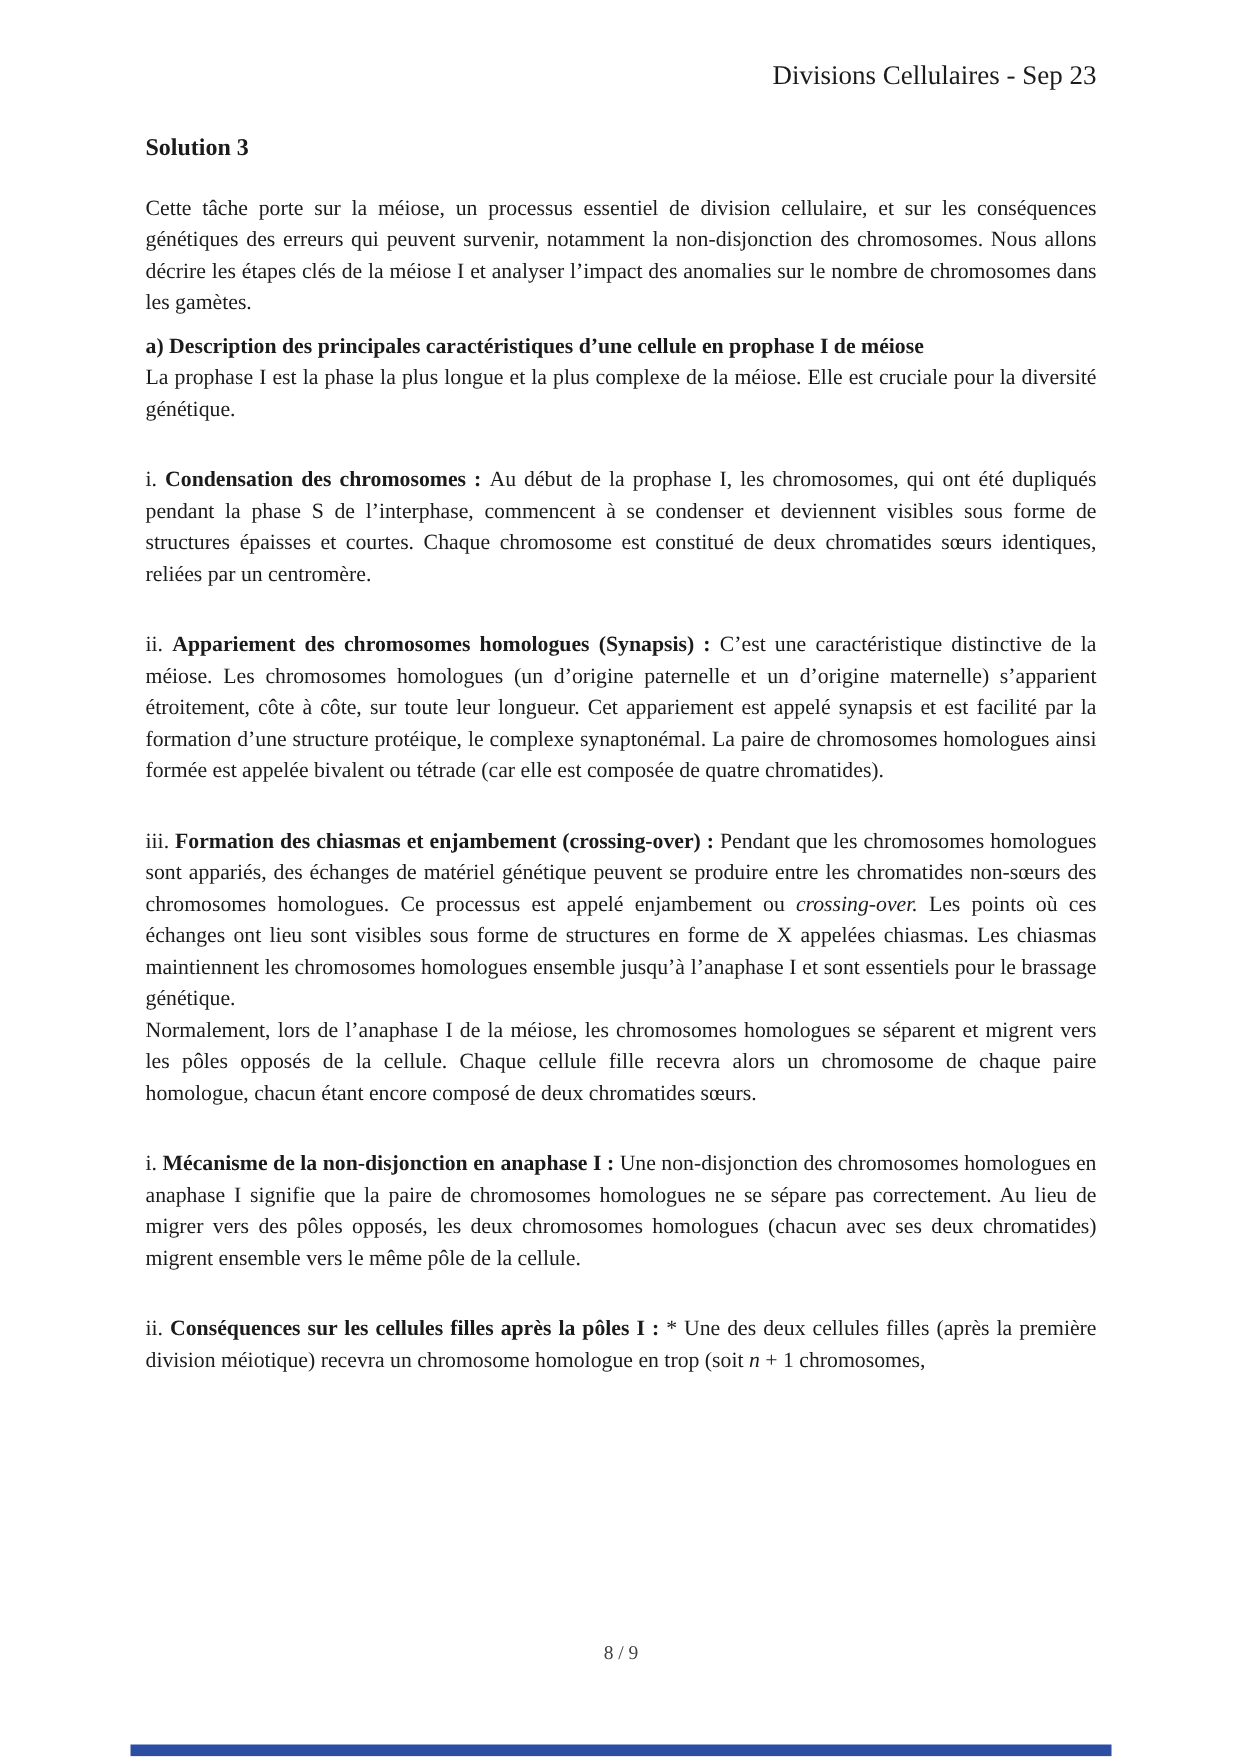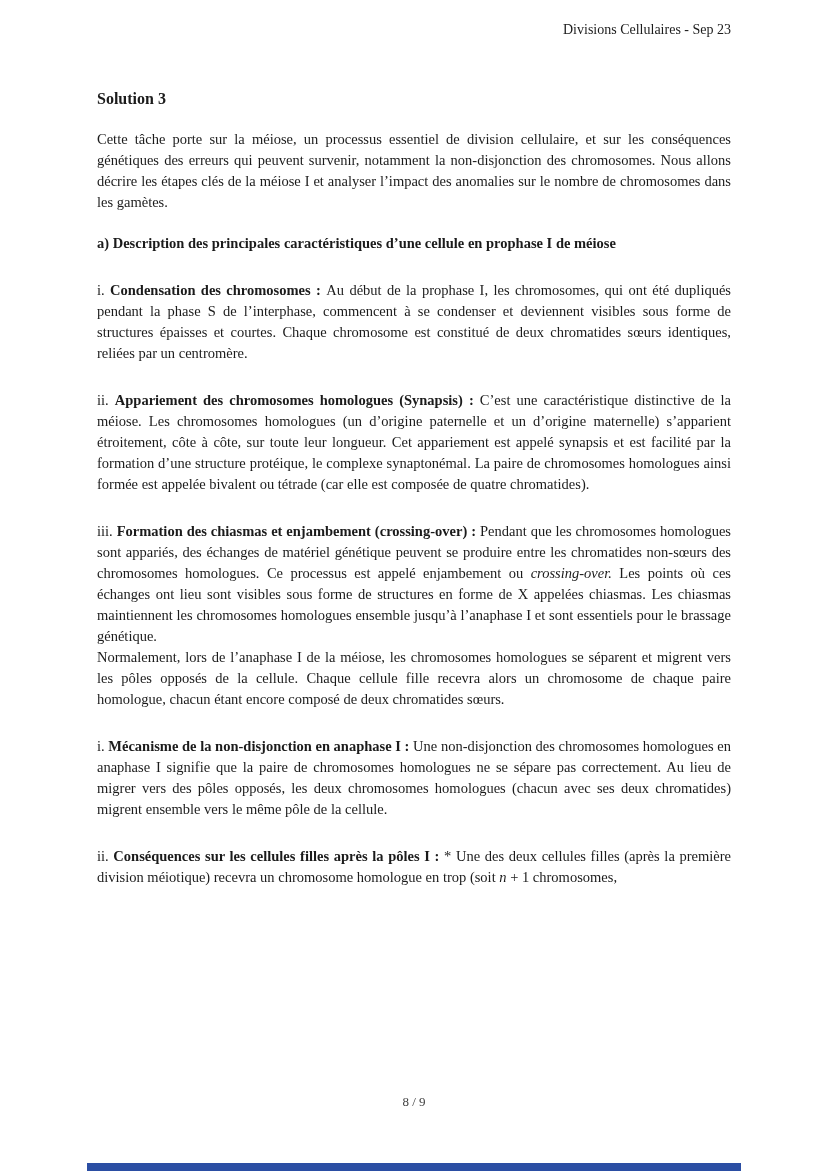--- a/index.html
+++ b/index.html
@@ -8,23 +8,23 @@
     width: 828px;
     height: 1171px;
     margin: 0 auto;
     background: #ffffff;
     font-family: "Liberation Serif", "DejaVu Serif", serif;
     color: #1b1b1b;
     overflow: hidden;
   }
   .running-header {
     position: absolute;
-    top: 22px;
+    top: 40px;
     right: 97px;
-    font-size: 14px;
+    font-size: 18px;
     color: #1b1b1b;
   }
   .content {
     position: absolute;
     left: 97px;
     top: 88px;
     width: 634px;
     font-size: 14.5px;
     line-height: 21px;
     text-align: justify;
@@ -32,21 +32,21 @@
     -webkit-hyphens: auto;
   }
   .doc-title {
     font-size: 16px;
     font-weight: bold;
     margin: 0 0 20px 0;
     text-align: left;
   }
   .para { margin: 0; }
   .gap-none   { margin-top: 0; }
-  .gap-normal { margin-top: 20px; }
+  .gap-normal { margin-top: 8px; }
   .gap-large  { margin-top: 26px; }
   .b { font-weight: bold; }
   .i { font-style: italic; }
   .footer {
     position: absolute;
     top: 1094px;
     left: 0;
     width: 100%;
     text-align: center;
     font-size: 13px;
@@ -65,20 +65,21 @@
 <body>
 
 <div class="page" style="color: rgb(27, 27, 27); background: rgb(255, 255, 255);">
   <div class="running-header">Divisions Cellulaires - Sep 23</div>
 
   <div class="content">
     <h1 class="doc-title">Solution 3</h1>
     <div>
         <p class="para gap-none"><span>Cette tâche porte sur la méiose, un processus essentiel de division cellulaire, et sur les conséquences génétiques des erreurs qui peuvent survenir, notamment la non-disjonction des chromosomes. Nous allons décrire les étapes clés de la méiose I et analyser l’impact des anomalies sur le nombre de chromosomes dans les gamètes.</span></p>
         <p class="para gap-normal"><span class="b">a) Description des principales caractéristiques d’une cellule en prophase I de méiose</span></p>
+        <p class="para gap-none"><span>La prophase I est la phase la plus longue et la plus complexe de la méiose. Elle est cruciale pour la diversité génétique.</span></p>
         <p class="para gap-large"><span>i. </span><span class="b">Condensation des chromosomes : </span><span>Au début de la prophase I, les chromosomes, qui ont été dupliqués pendant la phase S de l’interphase, commencent à se condenser et deviennent visibles sous forme de structures épaisses et courtes. Chaque chromosome est constitué de deux chromatides sœurs identiques, reliées par un centromère.</span></p>
         <p class="para gap-large"><span>ii. </span><span class="b">Appariement des chromosomes homologues (Synapsis) : </span><span>C’est une caractéristique distinctive de la méiose. Les chromosomes homologues (un d’origine paternelle et un d’origine maternelle) s’apparient étroitement, côte à côte, sur toute leur longueur. Cet appariement est appelé synapsis et est facilité par la formation d’une structure protéique, le complexe synaptonémal. La paire de chromosomes homologues ainsi formée est appelée bivalent ou tétrade (car elle est composée de quatre chromatides).</span></p>
         <p class="para gap-large"><span>iii. </span><span class="b">Formation des chiasmas et enjambement (crossing-over) : </span><span>Pendant que les chromosomes homologues sont appariés, des échanges de matériel génétique peuvent se produire entre les chromatides non-sœurs des chromosomes homologues. Ce processus est appelé enjambement ou </span><span class="i">crossing-over.</span><span> Les points où ces échanges ont lieu sont visibles sous forme de structures en forme de X appelées chiasmas. Les chiasmas maintiennent les chromosomes homologues ensemble jusqu’à l’anaphase I et sont essentiels pour le brassage génétique.</span></p>
         <p class="para gap-none"><span>Normalement, lors de l’anaphase I de la méiose, les chromosomes homologues se séparent et migrent vers les pôles opposés de la cellule. Chaque cellule fille recevra alors un chromosome de chaque paire homologue, chacun étant encore composé de deux chromatides sœurs.</span></p>
         <p class="para gap-large"><span>i. </span><span class="b">Mécanisme de la non-disjonction en anaphase I : </span><span>Une non-disjonction des chromosomes homologues en anaphase I signifie que la paire de chromosomes homologues ne se sépare pas correctement. Au lieu de migrer vers des pôles opposés, les deux chromosomes homologues (chacun avec ses deux chromatides) migrent ensemble vers le même pôle de la cellule.</span></p>
         <p class="para gap-large"><span>ii. </span><span class="b">Conséquences sur les cellules filles après la pôles I : </span><span>* Une des deux cellules filles (après la première division méiotique) recevra un chromosome homologue en trop (soit </span><span class="i">n</span><span> + 1 chromosomes,</span></p>
       </div>
   </div>
 
   <div class="footer">8 / 9</div>

